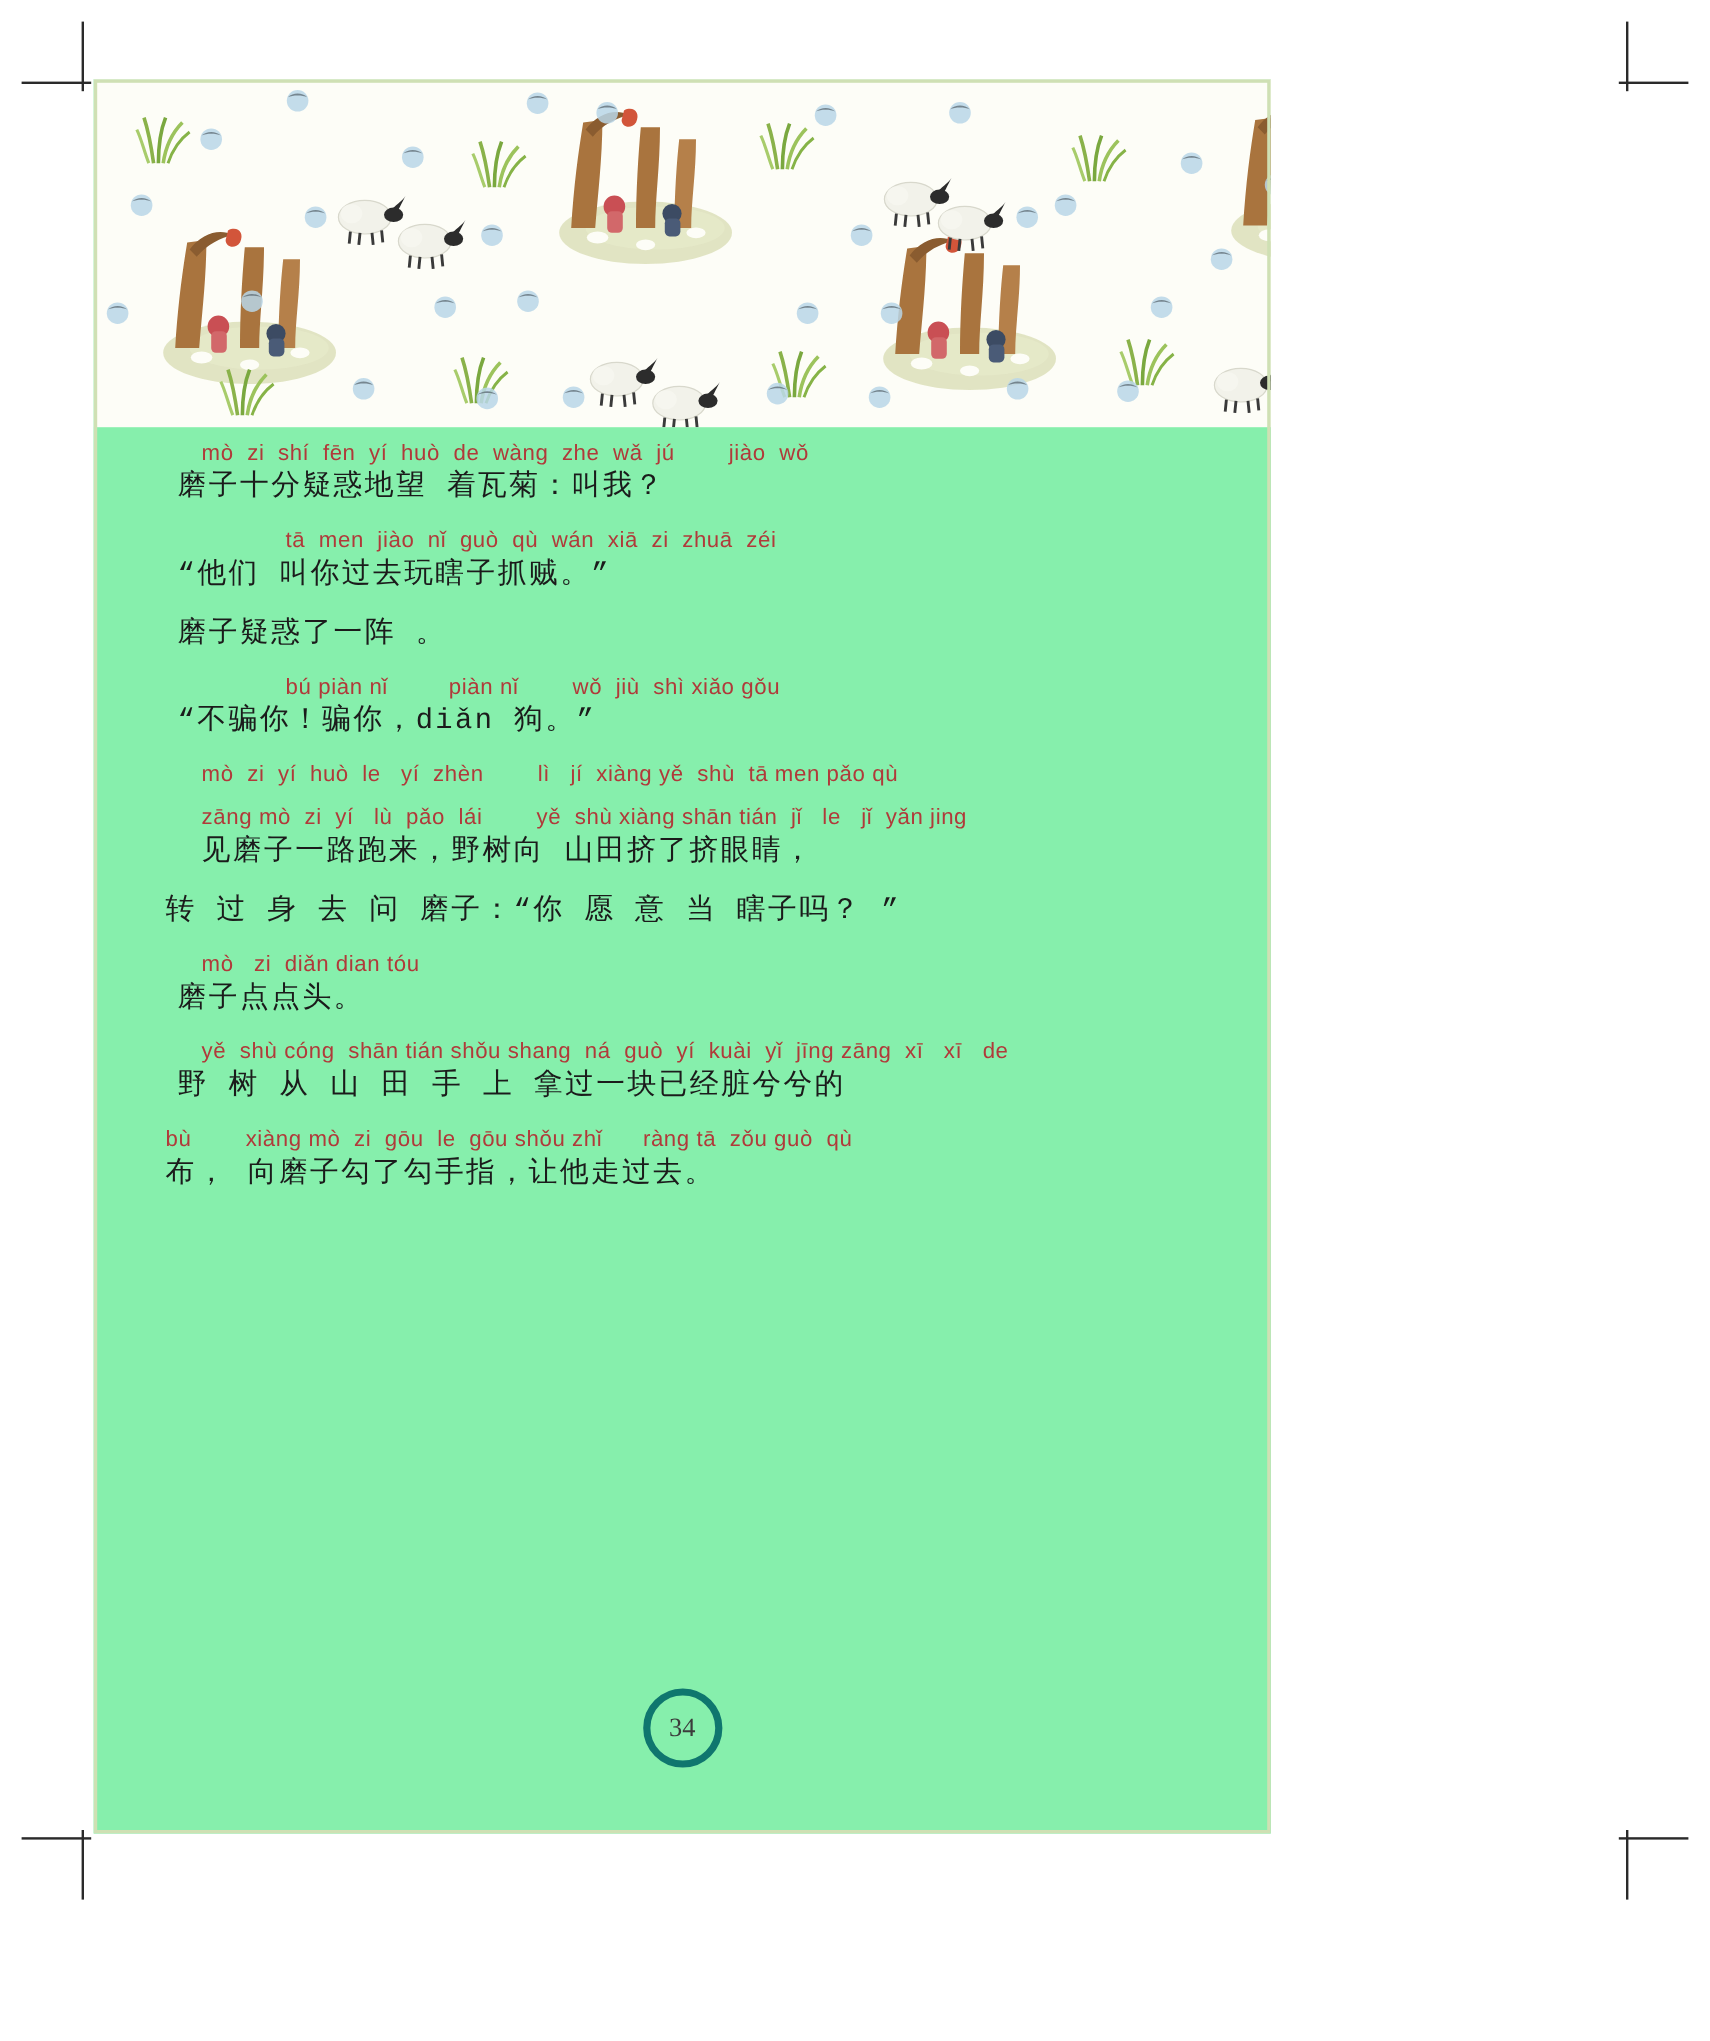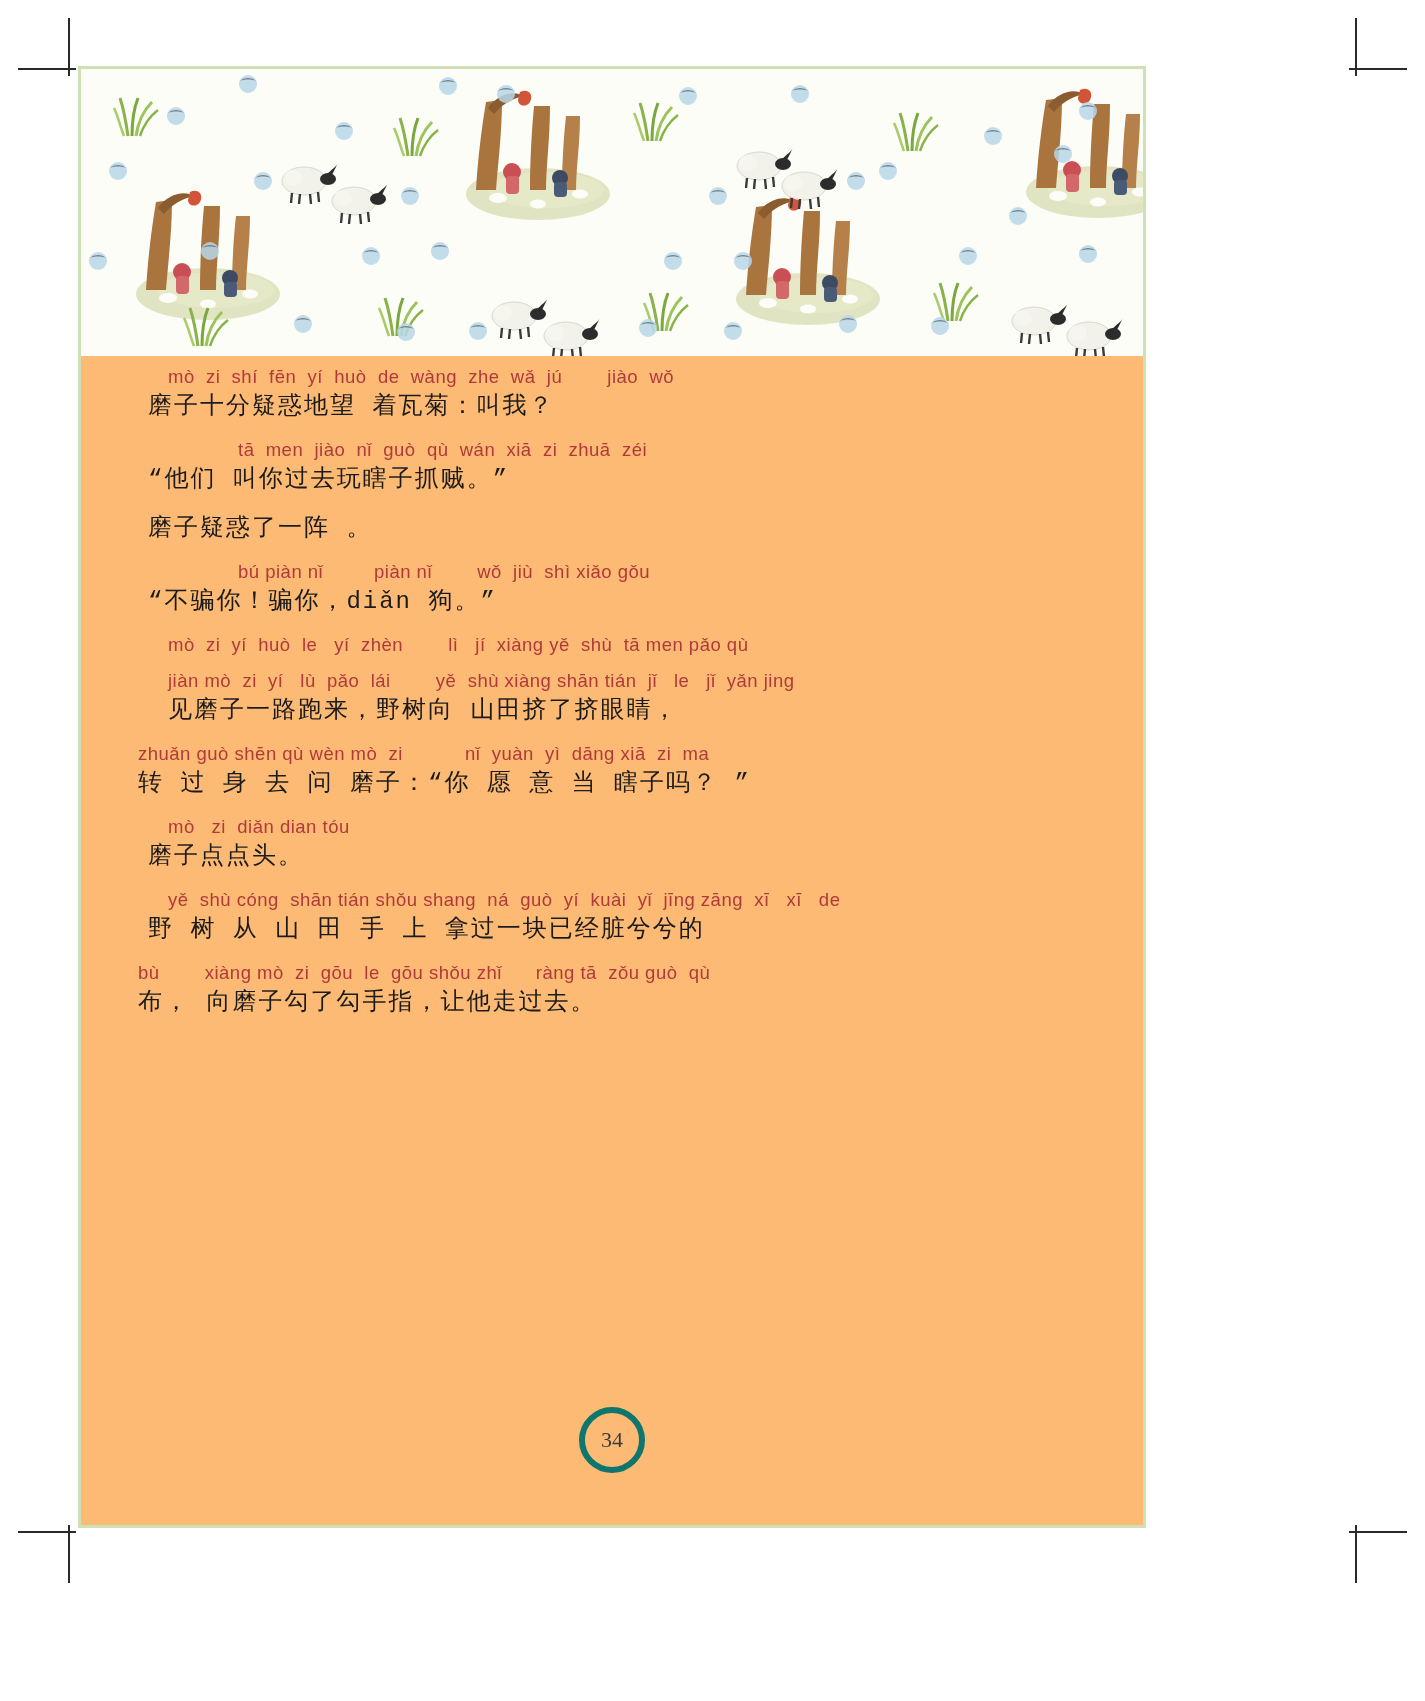--- a/index.html
+++ b/index.html
@@ -31,23 +31,23 @@
     background: #2a2a2a;
     height: 2px;
     width: 58px;
   }
 
   
   .page {
     position: absolute;
     left: 78px;
     top: 66px;
-    width: 1068px;
+    width: 981px;
     height: 1462px;
-    background: #fdba74;
+    background: #86efac;
     box-sizing: border-box;
     overflow: hidden;
   }
   .page-inner-border {
     position: absolute;
     left: 0;
     top: 0;
     right: 0;
     bottom: 0;
     border: 3px solid #cfe0b4;
@@ -268,26 +268,25 @@
     <div class="line-block">
       <div class="pinyin-row i3">bú piàn nǐ         piàn nǐ        wǒ  jiù  shì xiǎo gǒu</div>
       <div class="hanzi-row i1">“不骗你！骗你，diǎn 狗。”</div>
     </div>
 
     <div class="line-block">
       <div class="pinyin-row i2">mò  zi  yí  huò  le   yí  zhèn        lì   jí  xiàng yě  shù  tā men pǎo qù</div>
     </div>
 
     <div class="line-block">
-      <div class="pinyin-row i2">jiàn mò  zi  yí   lù  pǎo  lái        yě  shù xiàng shān tián  jǐ   le   jǐ  yǎn jing</div>
+      <div class="pinyin-row i2">zāng mò  zi  yí   lù  pǎo  lái        yě  shù xiàng shān tián  jǐ   le   jǐ  yǎn jing</div>
       <div class="hanzi-row i2">见磨子一路跑来，野树向 山田挤了挤眼睛，</div>
     </div>
 
     <div class="line-block">
-      <div class="pinyin-row i0">zhuǎn guò shēn qù wèn mò  zi           nǐ  yuàn  yì  dāng xiā  zi  ma</div>
       <div class="hanzi-row i0">转 过 身 去 问 磨子：“你 愿 意 当 瞎子吗？ ”</div>
     </div>
 
     <div class="line-block">
       <div class="pinyin-row i2">mò   zi  diǎn dian tóu</div>
       <div class="hanzi-row i1">磨子点点头。</div>
     </div>
 
     <div class="line-block">
       <div class="pinyin-row i2">yě  shù cóng  shān tián shǒu shang  ná  guò  yí  kuài  yǐ  jīng zāng  xī   xī   de</div>

